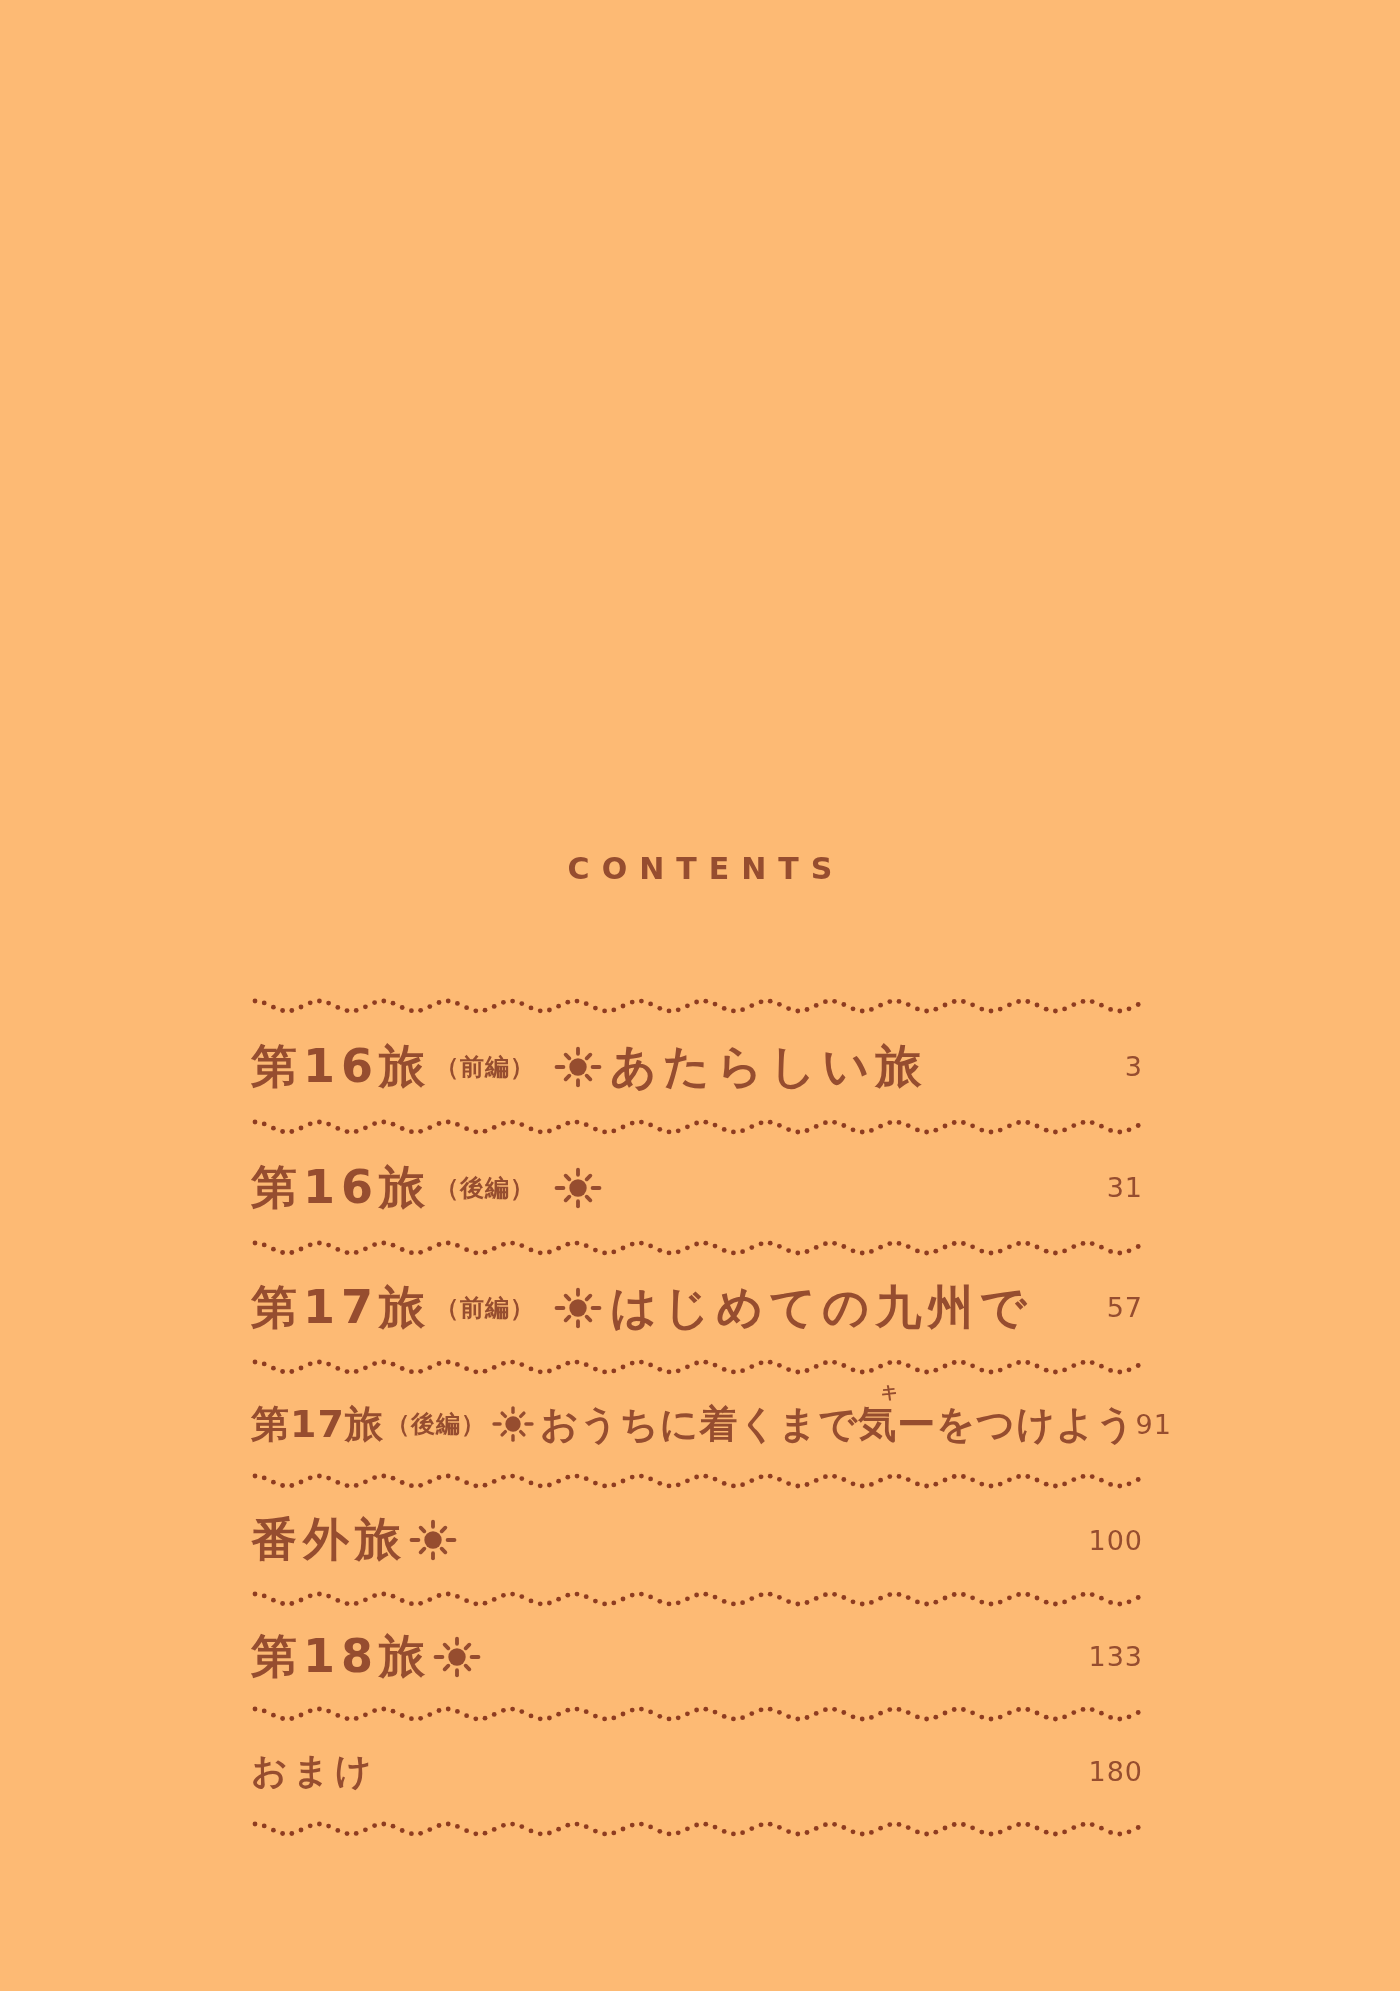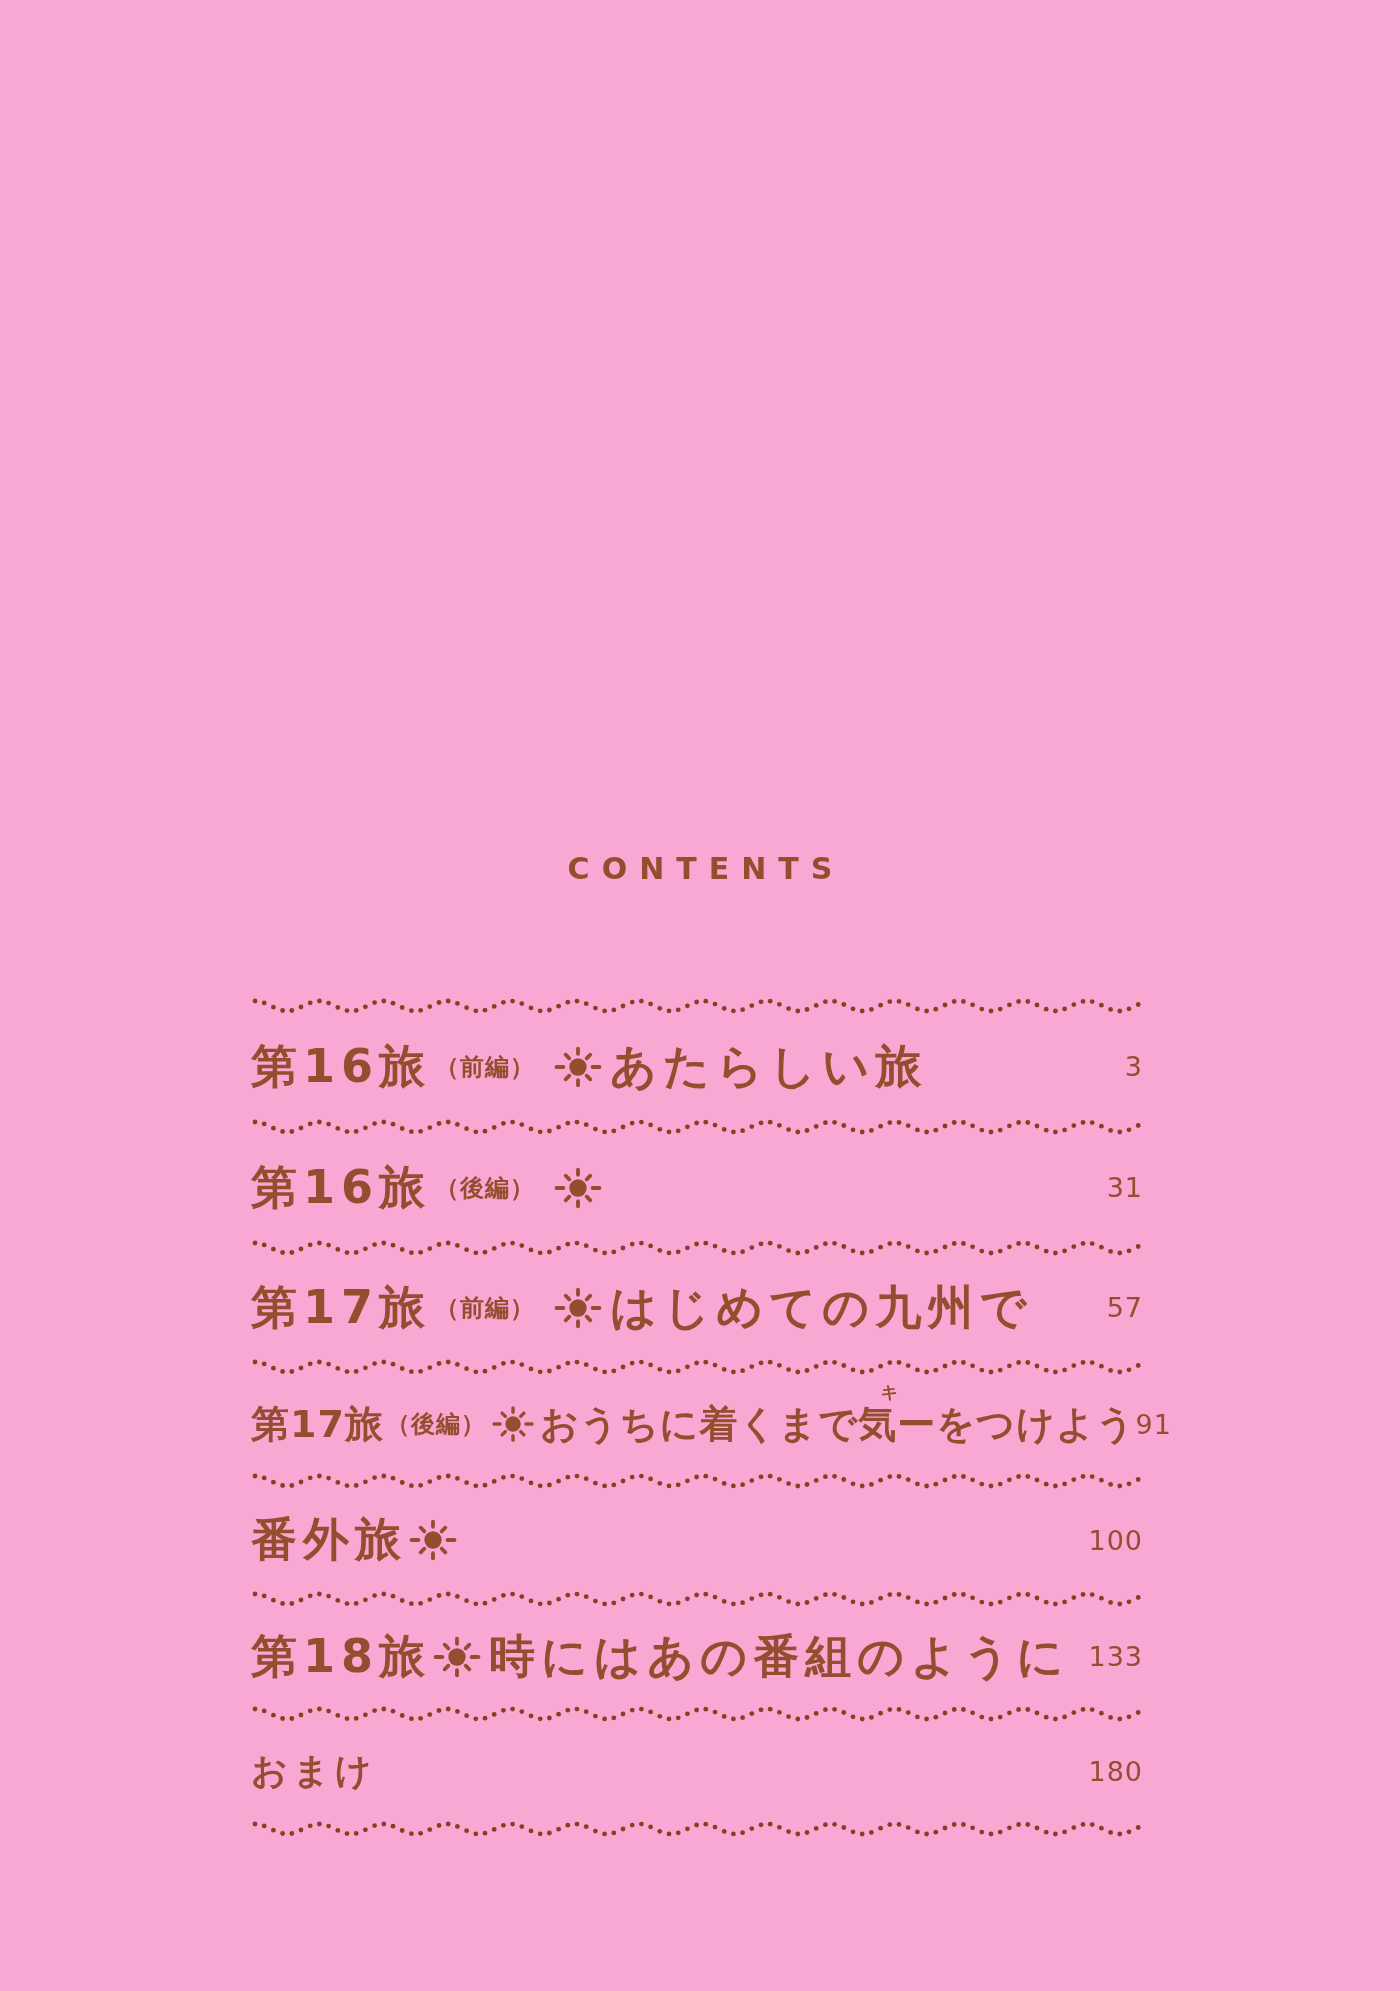--- a/index.html
+++ b/index.html
@@ -76,21 +76,21 @@
     top:-15px;
     left:58%;
     font-size:17px;
     letter-spacing:0;
     line-height:1;
   }
 </style>
 </head>
 <body>
 
-<div class="page" style="--ink: #964d2f; background: #f9a8d4;">
+<div class="page" style="--ink: #964d2f; background: #fdba74;">
 
   <div class="contents-title">CONTENTS</div>
 
   <div class="toc">
 
     <div class="sep"><svg width="898" height="16" viewBox="0 0 898 16" fill="#8e3c20">
           <circle cx="4.0" cy="3.0" r="2.4"></circle>
           <circle cx="13.2" cy="4.9" r="2.4"></circle>
           <circle cx="22.4" cy="9.2" r="2.4"></circle>
           <circle cx="31.6" cy="12.5" r="2.4"></circle>
@@ -794,21 +794,20 @@
             <line x1="42" y1="23" x2="49.5" y2="23"></line>
             <line x1="26" y1="3" x2="26" y2="8.5"></line>
             <line x1="26" y1="37.5" x2="26" y2="43"></line>
             <line x1="12.5" y1="9.5" x2="16.5" y2="13.5"></line>
             <line x1="35.5" y1="13.5" x2="39.5" y2="9.5"></line>
             <line x1="12.5" y1="36.5" x2="16.5" y2="32.5"></line>
             <line x1="35.5" y1="32.5" x2="39.5" y2="36.5"></line>
           </g>
           <circle cx="26" cy="23" r="9.5" fill="currentColor"></circle>
         </svg>
-      <span class="title">時にはあの番組のように</span>
       <span class="pagenum">133</span>
     </div>
 
     <div class="sep"><svg width="898" height="16" viewBox="0 0 898 16" fill="#8e3c20">
           <circle cx="4.0" cy="3.0" r="2.4"></circle>
           <circle cx="13.2" cy="4.9" r="2.4"></circle>
           <circle cx="22.4" cy="9.2" r="2.4"></circle>
           <circle cx="31.6" cy="12.5" r="2.4"></circle>
           <circle cx="40.8" cy="12.5" r="2.4"></circle>
           <circle cx="50.0" cy="9.0" r="2.4"></circle>

